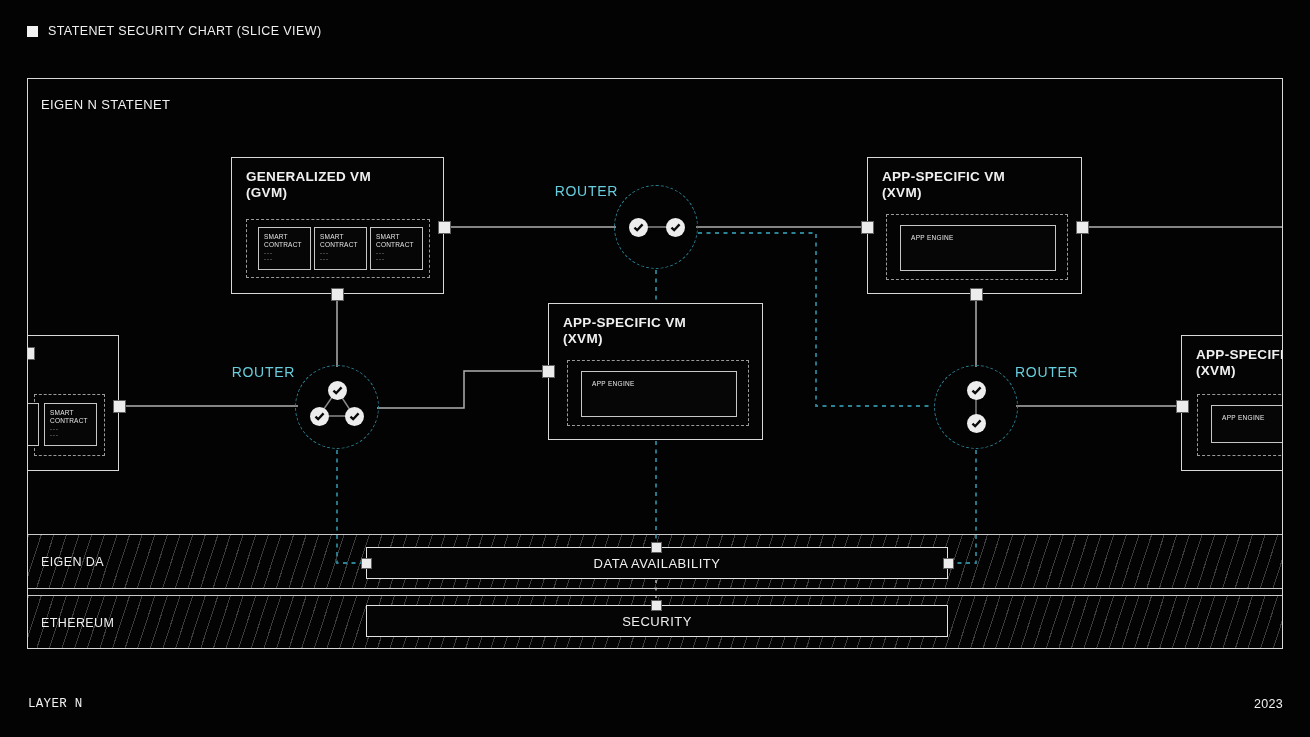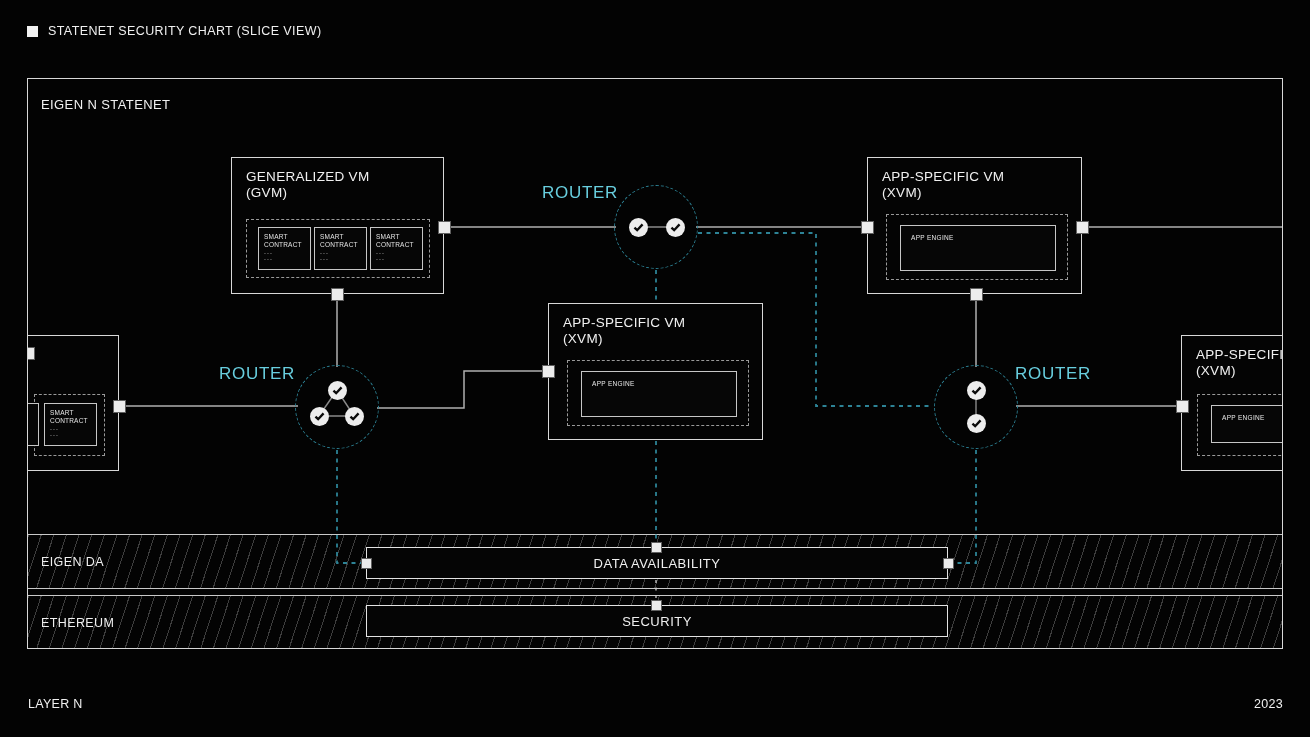--- a/index.html
+++ b/index.html
@@ -8,21 +8,21 @@
     position:relative; width:1310px; height:737px; overflow:hidden;
     background:var(--bg,#030303);
     font-family:"Liberation Sans", sans-serif;
     color:var(--text,#f0f0f0);
     -webkit-font-smoothing:antialiased;
   }
   
   .hdr-square { position:absolute; left:27px; top:26px; width:11px; height:11px; background:#f2f2f2; }
   .hdr-title { position:absolute; left:48px; top:24px; font-size:12.5px; letter-spacing:.4px; font-weight:500; }
   
-  .ftr-left { position:absolute; left:28px; top:697px; font-size:12.5px; letter-spacing:.3px; }
+  .ftr-left { position:absolute; left:28px; top:697px; font-size:12.5px; letter-spacing:.3px;font-family:Liberation Mono, monospace; }
   .ftr-right { position:absolute; right:27px; top:697px; font-size:12.5px; letter-spacing:.3px; }
 
   
   .container {
     position:absolute; left:27px; top:78px; width:1256px; height:571px;
     border:1.5px solid var(--box-border,#dcdcdc); overflow:hidden; background:transparent;
   }
   .container-label { position:absolute; left:13px; top:18px; font-size:13px; letter-spacing:.4px; font-weight:500; }
 
   
@@ -43,31 +43,31 @@
     font-size:13px; letter-spacing:.5px; font-weight:500;
   }
   .pill-da { top:468px; }
   .pill-sec { top:526px; }
 
   
   .wires { position:absolute; left:0; top:0; }
 
   
   .vm-box { position:absolute; border:1px solid var(--box-border,#d6d6d6); background:#040404; }
-  .vm-title { position:absolute; left:14px; top:11px; font-size:13.5px; line-height:16px; letter-spacing:.3px; font-weight:400; white-space:nowrap; }
+  .vm-title { position:absolute; left:14px; top:11px; font-size:13.5px; line-height:16px; letter-spacing:.3px; font-weight:700; white-space:nowrap; }
   .dashed-zone { position:absolute; border:1px dashed #9a9a9a; }
   .sc-box { position:absolute; width:53px; height:43px; border:1px solid #c6c6c6; background:#060606; padding:5px 4px 0 5px; color:#e3e3e3; }
   .sc-label { font-size:6.5px; line-height:8px; letter-spacing:.2px; width:36px; }
   .sc-dots { font-size:7px; line-height:6px; letter-spacing:1px; color:#cfcfcf; }
   .engine-box { position:absolute; border:1px solid #c6c6c6; background:#060606; padding:8px 0 0 10px; }
   .engine-label { font-size:6.5px; letter-spacing:.3px; color:#e8e8e8; white-space:nowrap; }
 
   
   .router-circle { position:absolute; width:84px; height:84px; border:1.5px dashed var(--dash-cyan,#2d8396); border-radius:50%; }
-  .router-label { position:absolute; color:var(--accent-cyan,#68cede); font-size:17px; letter-spacing:.7px; font-weight:500; white-space:nowrap; }
+  .router-label { position:absolute; color:var(--accent-cyan,#68cede); font-size:14px; letter-spacing:.7px; font-weight:500; white-space:nowrap; }
   .check {
     position:absolute; width:19px; height:19px; border-radius:50%;
     background:#ededed; display:flex; align-items:center; justify-content:center;
   }
 
   
   .connector { position:absolute; width:13px; height:13px; background:#ececec; border:1px solid #606060; }
   .connector.sm { width:11px; height:11px; }
 </style>
 </head>

